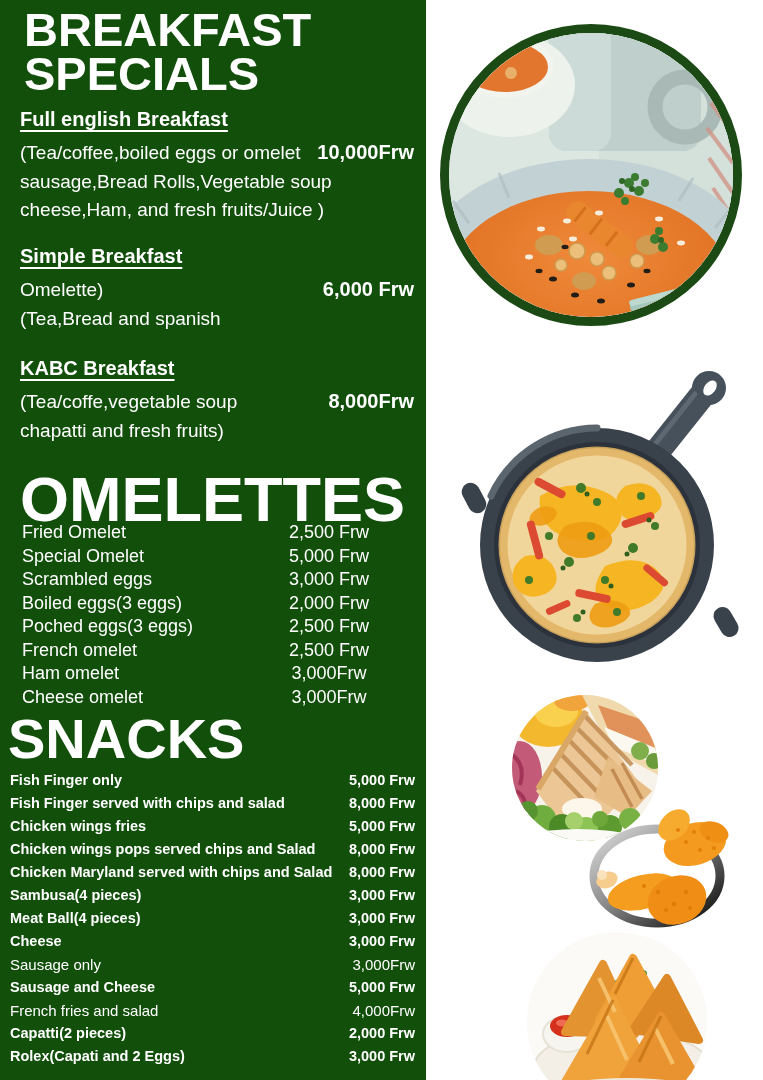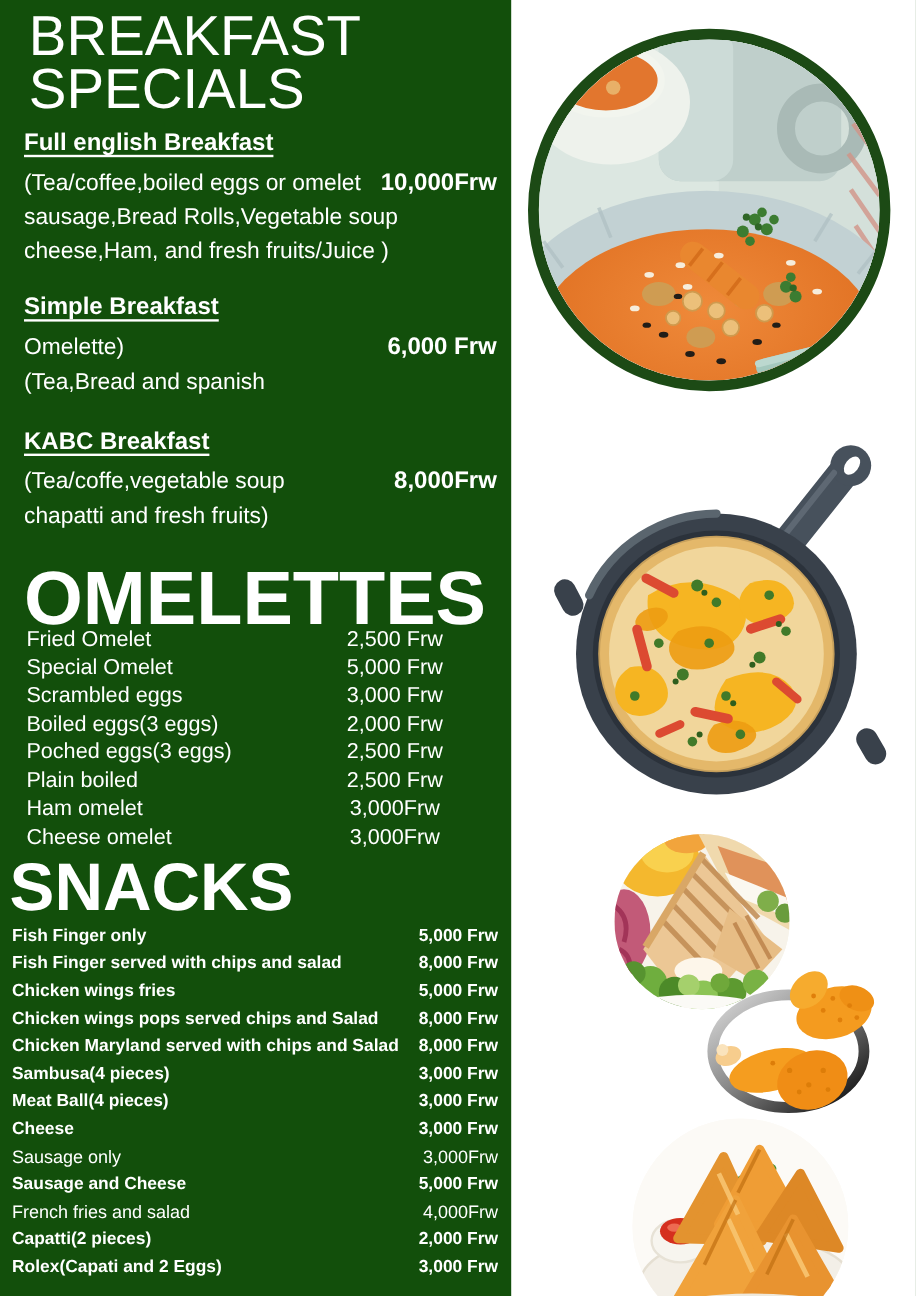--- a/index.html
+++ b/index.html
@@ -7,21 +7,21 @@
   .page {
     position:relative; width:763px; height:1080px; overflow:hidden;
     background:#ffffff; font-family:"Liberation Sans", sans-serif;
   }
   .panel {
     position:absolute; left:0; top:0; width:426px; height:1080px;
     background:#124f0b; color:#ffffff;
   }
   .main-heading {
     position:absolute; left:24px; top:8px;
-    font-size:47px; font-weight:normal; line-height:44px; letter-spacing:0px;
+    font-size:47px; font-weight:bold; line-height:44px; letter-spacing:0px;
   }
   .bk-block { position:absolute; left:20px; width:400px; }
   .bk-block.b0 { top:108px; }
   .bk-block.b1 { top:245px; }
   .bk-block.b2 { top:357px; }
   .bk-title {
     font-size:20px; font-weight:bold; text-decoration:underline;
     text-underline-offset:4px; text-decoration-thickness:2px; margin-bottom:8px;
   }
   .bk-body { position:relative; }
@@ -112,21 +112,21 @@
         </div>
       <div class="om-row">
           <span class="om-name">Boiled eggs(3 eggs)</span>
           <span class="om-price">2,000 Frw</span>
         </div>
       <div class="om-row">
           <span class="om-name">Poched eggs(3 eggs)</span>
           <span class="om-price">2,500 Frw</span>
         </div>
       <div class="om-row">
-          <span class="om-name">Plain boiled</span>
+          <span class="om-name">French omelet</span>
           <span class="om-price">2,500 Frw</span>
         </div>
       <div class="om-row">
           <span class="om-name">Ham omelet</span>
           <span class="om-price">3,000Frw</span>
         </div>
       <div class="om-row">
           <span class="om-name">Cheese omelet</span>
           <span class="om-price">3,000Frw</span>
         </div>

